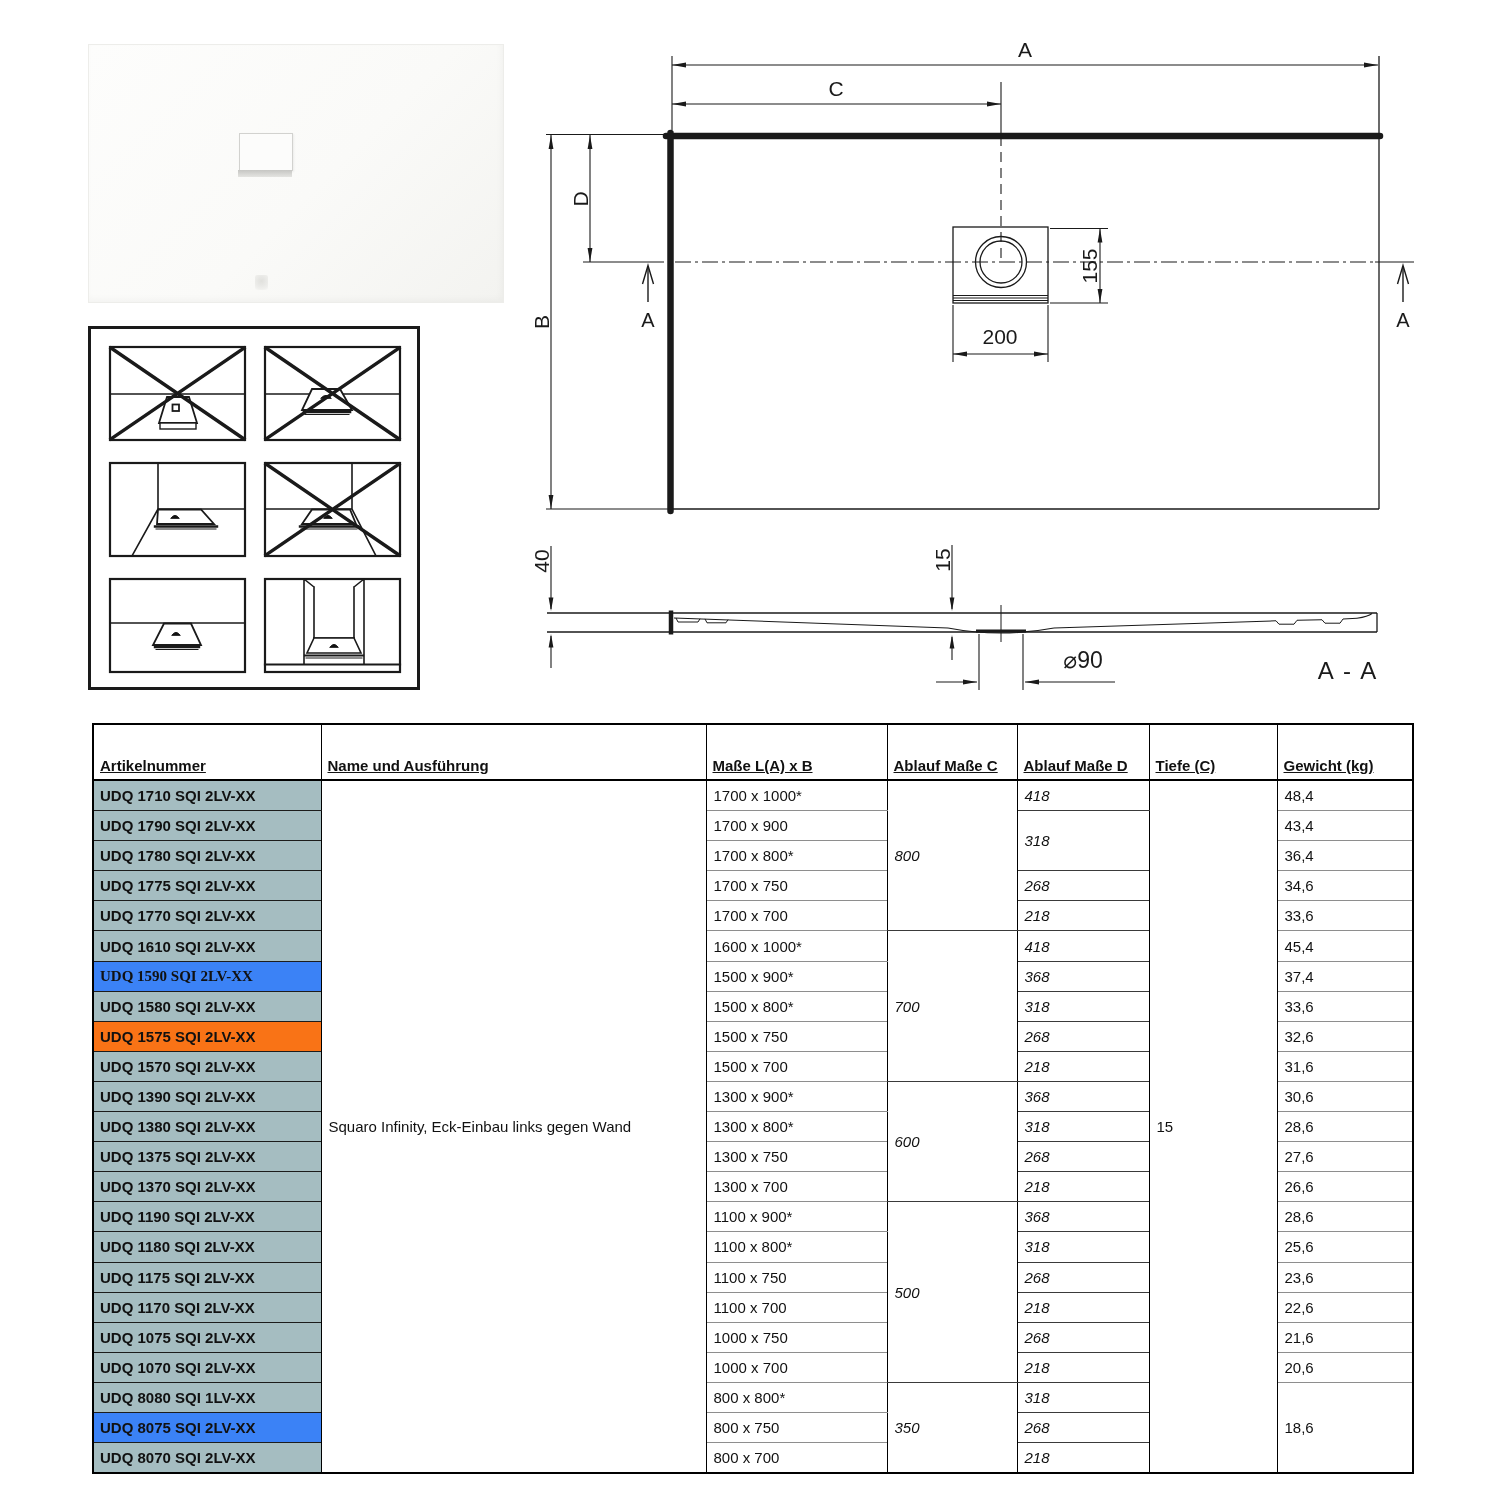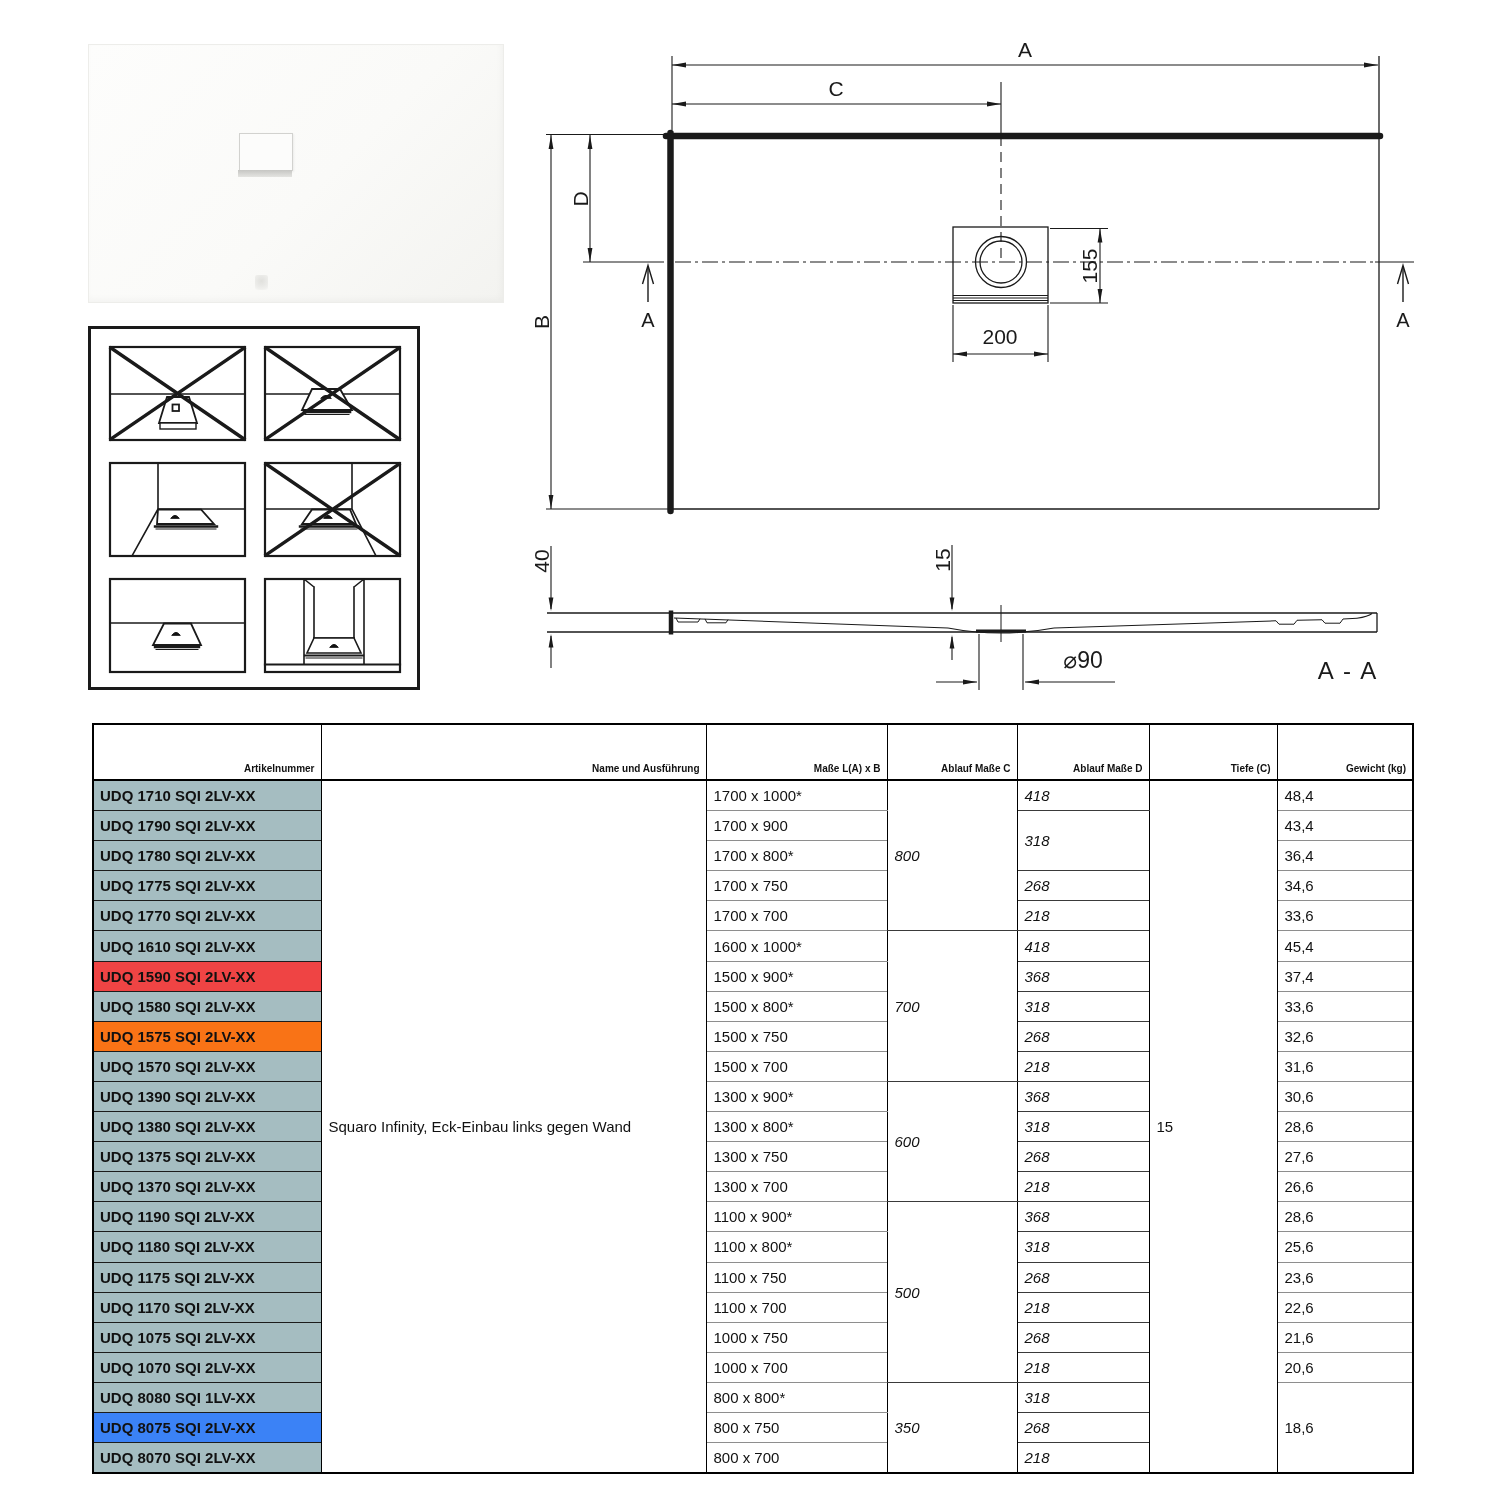--- a/index.html
+++ b/index.html
@@ -19,22 +19,22 @@
          background:#fcfcfb;border:1px solid #d2d2cf;box-shadow:1px 1px 2px rgba(0,0,0,0.06);}
   .photo-drain-shadow{position:absolute;left:149px;top:125px;width:54px;height:7px;
          background:linear-gradient(180deg,#c6c6c3,#e4e4e1);}
   .photo-logo{position:absolute;left:166px;top:230px;width:13px;height:15px;
          background:radial-gradient(circle at 50% 40%,#cfcfcb 0%,#e8e8e5 70%,transparent 100%);
          opacity:.6;border-radius:2px;}
 
   
   #table-wrap{position:absolute;left:92px;top:723px;width:1322px;}
   table{border-collapse:collapse;table-layout:fixed;width:1320px;background:#fff;}
-  th{font-size:10px;font-weight:700;text-align:right;vertical-align:bottom;
-     padding:3px 6px 5px 6px;height:46px;border:1.2px solid #000;border-bottom:2.5px solid #000;border-top:2px solid #000;}
+  th{font-size:15px;font-weight:700;text-align:left;vertical-align:bottom;
+     padding:3px 6px 5px 6px;height:46px;border:1.2px solid #000;border-bottom:2.5px solid #000;border-top:2px solid #000;text-decoration:underline;}
   td{font-size:15px;vertical-align:middle;padding:1px 7px;height:27.1px;
      border-left:1.2px solid #000;border-right:1.2px solid #000;background:#fff;}
   td.c-art{font-weight:700;border-top:1.4px solid #1c1c1c;border-bottom:1.4px solid #1c1c1c;padding-left:6px;}
   td.c-masse,td.c-gew{border-top:1px solid #8e8e8e;border-bottom:1px solid #8e8e8e;}
   td.c-c,td.c-d{border-top:1.2px solid #3a3a3a;border-bottom:1.2px solid #3a3a3a;font-style:italic;}
   table{border:2px solid #000;}
 </style>
 </head>
 <body>
 
@@ -291,21 +291,21 @@
             <td rowspan="1" class="c-gew">33,6</td>
           </tr>
           <tr>
             <td rowspan="1" class="c-art" style="background: rgb(165, 189, 193);">UDQ 1610 SQI 2LV-XX</td>
             <td rowspan="1" class="c-masse">1600 x 1000*</td>
             <td rowspan="5" class="c-c">700</td>
             <td rowspan="1" class="c-d">418</td>
             <td rowspan="1" class="c-gew">45,4</td>
           </tr>
           <tr>
-            <td rowspan="1" class="c-art" style="background: #ef4444;">UDQ 1590 SQI 2LV-XX</td>
+            <td rowspan="1" class="c-art" style="background: #3b82f6; font-family: Liberation Serif, serif;">UDQ 1590 SQI 2LV-XX</td>
             <td rowspan="1" class="c-masse">1500 x 900*</td>
             <td rowspan="1" class="c-d">368</td>
             <td rowspan="1" class="c-gew">37,4</td>
           </tr>
           <tr>
             <td rowspan="1" class="c-art" style="background: rgb(165, 189, 193); margin-top: 10px;">UDQ 1580 SQI 2LV-XX</td>
             <td rowspan="1" class="c-masse">1500 x 800*</td>
             <td rowspan="1" class="c-d">318</td>
             <td rowspan="1" class="c-gew">33,6</td>
           </tr>

